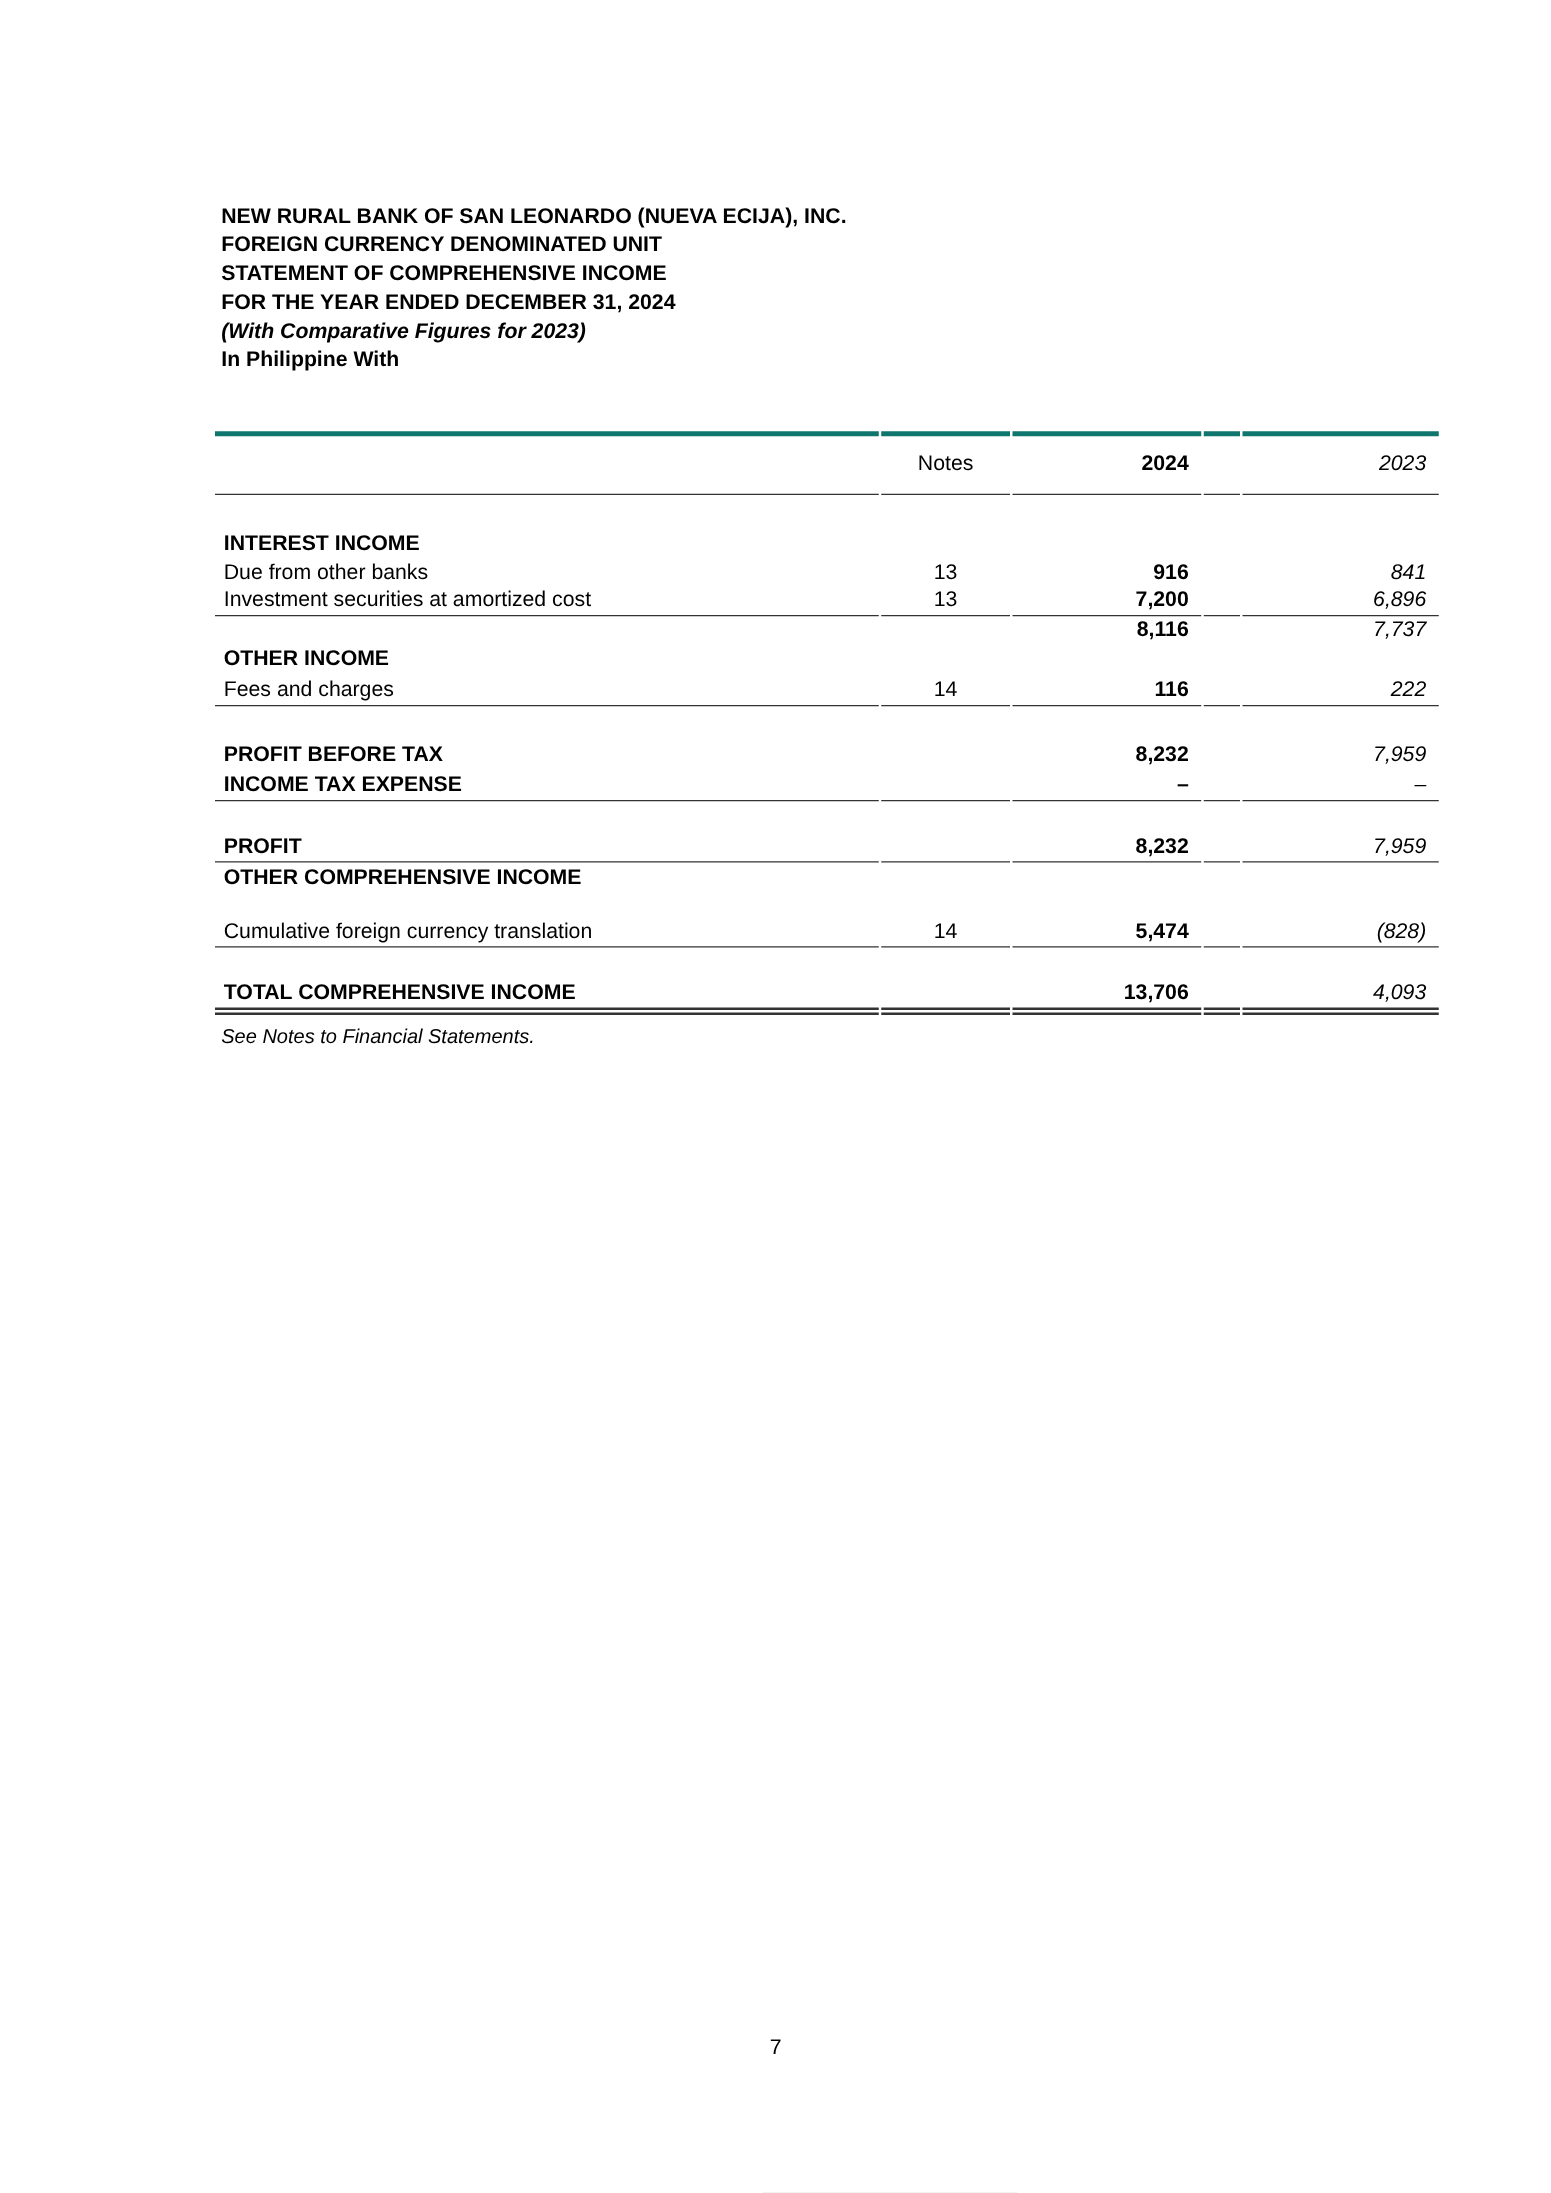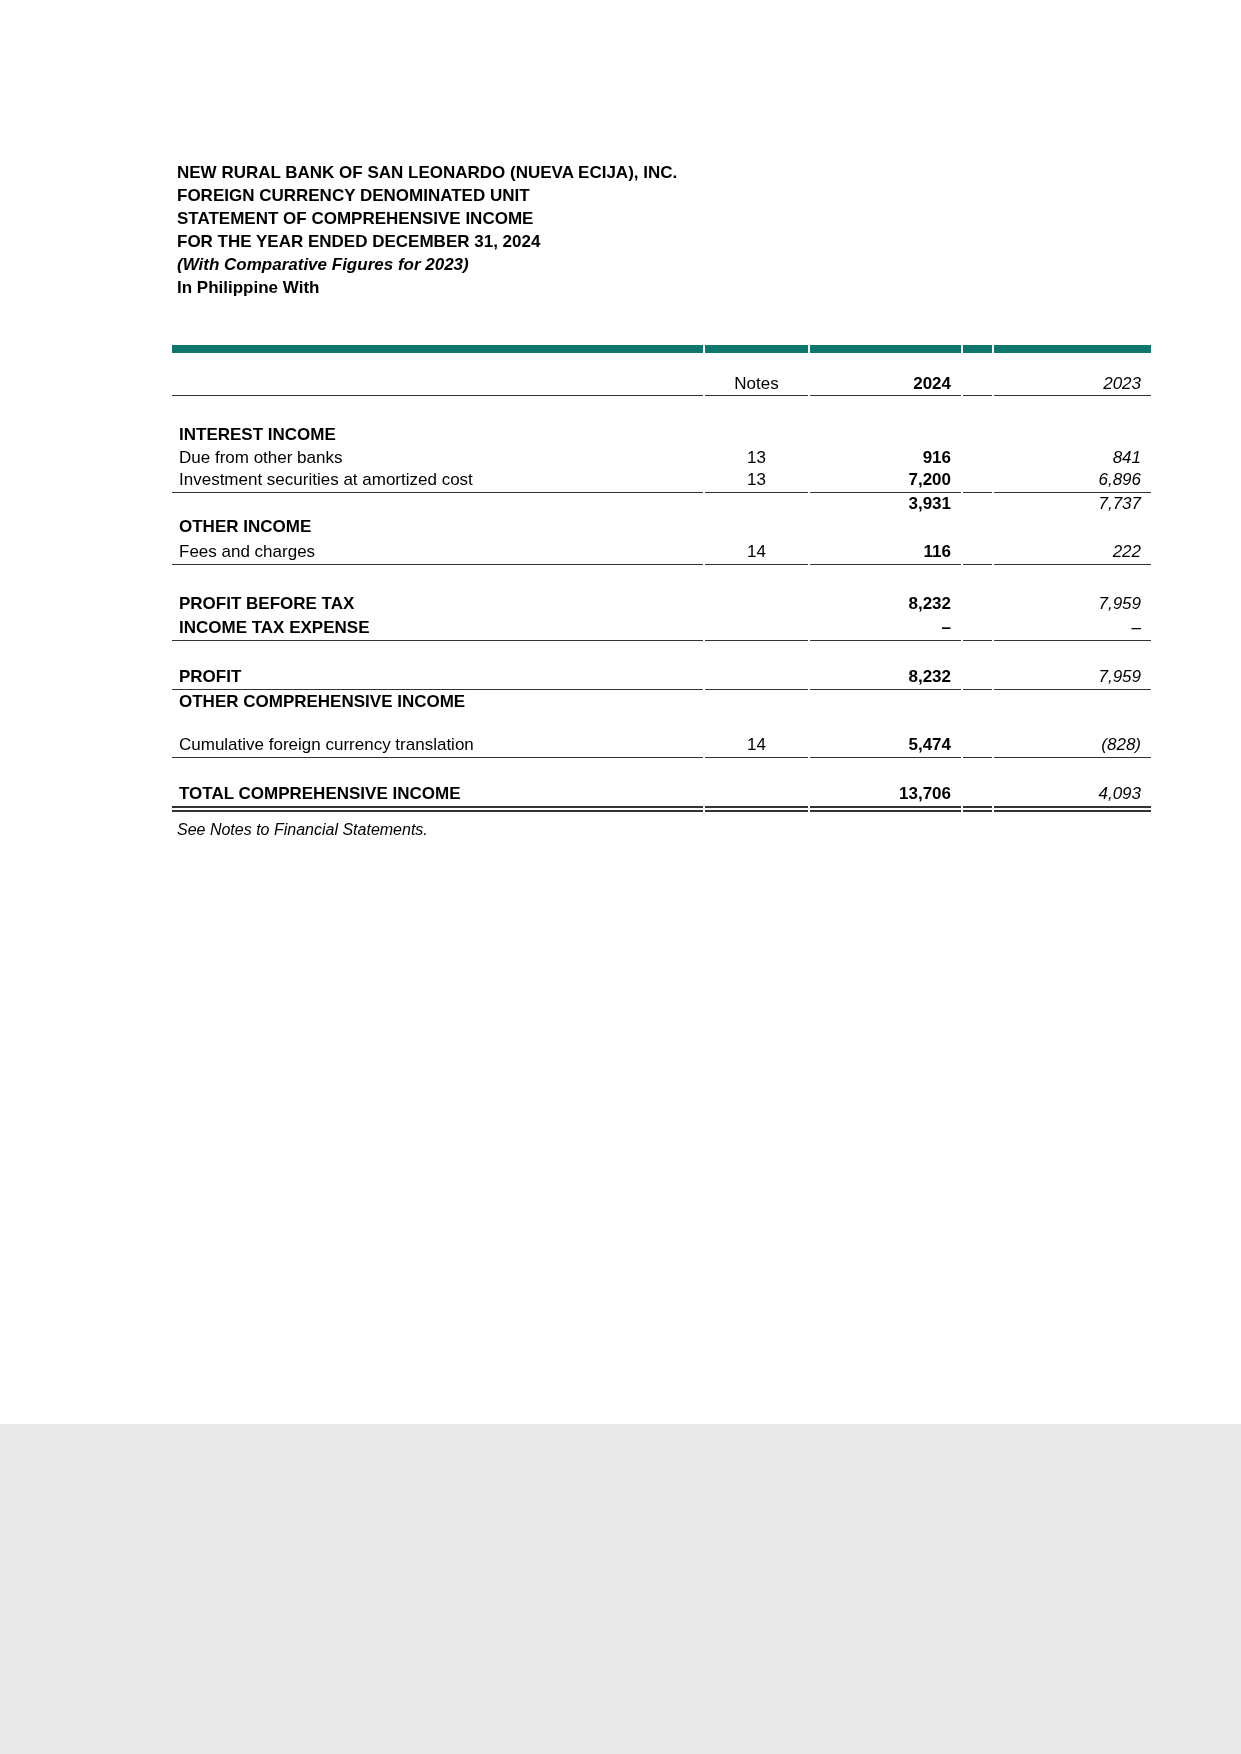--- a/index.html
+++ b/index.html
@@ -1,18 +1,18 @@
 <!DOCTYPE html>
 <html><head>
 <meta charset="utf-8">
 <style>
   html,body { margin:0; padding:0; background:#e8e8e8; }
   .page {
     position:relative;
-    width:1241px; height:1424px;
+    width:1241px; height:1754px;
     margin:0 auto;
     background:#ffffff;
     font-family:"Liberation Sans", sans-serif;
     color:#000;
     overflow:hidden;
   }
   .title-block {
     position:absolute; left:177px; top:161px;
     font-size:17px; font-weight:bold; line-height:23px;
     white-space:nowrap;
@@ -30,23 +30,23 @@
   .fs-table td {
     vertical-align:bottom;
     padding:0 0 3px 0;
     line-height:19px;
     overflow:hidden;
     white-space:nowrap;
   }
   tr { height:23px; }
   tr.header-row { height:51px; }
   tr.header-row td {
-    border-top:8px solid #0f766e;
+    border-top:4px solid #0f766e;
     border-bottom:1.6px solid #333;
-    padding-bottom:2px;
+    padding-bottom:15px;
   }
   td.lbl   { text-align:left; padding-left:7px; }
   td.notes { text-align:center; }
   td.y24   { text-align:right; padding-right:10px; font-weight:bold; }
   td.y23   { text-align:right; padding-right:10px;font-style:italic; }
   tr.header-row td.y24 { font-weight:bold; }
   tr.header-row td.y23 { font-weight:normal; }
   tr.section td.lbl, tr.total td.lbl { font-weight:bold; }
   tr.bb td  { border-bottom:1.6px solid #333; }
   tr.bbd td { border-bottom:6px double #333;margin-top:20px; }
@@ -127,21 +127,21 @@
       <td class="lbl">Investment securities at amortized cost</td>
       <td class="notes">13</td>
       <td class="y24">7,200</td>
       <td></td>
       <td class="y23">6,896</td>
     </tr>
 
     <tr class="item">
       <td class="lbl"></td>
       <td class="notes"></td>
-      <td class="y24">3,931</td>
+      <td class="y24">8,116</td>
       <td></td>
       <td class="y23">7,737</td>
     </tr>
 
     <tr class="section">
       <td class="lbl">OTHER INCOME</td>
       <td class="notes"></td>
       <td class="y24"></td>
       <td></td>
       <td class="y23"></td>

